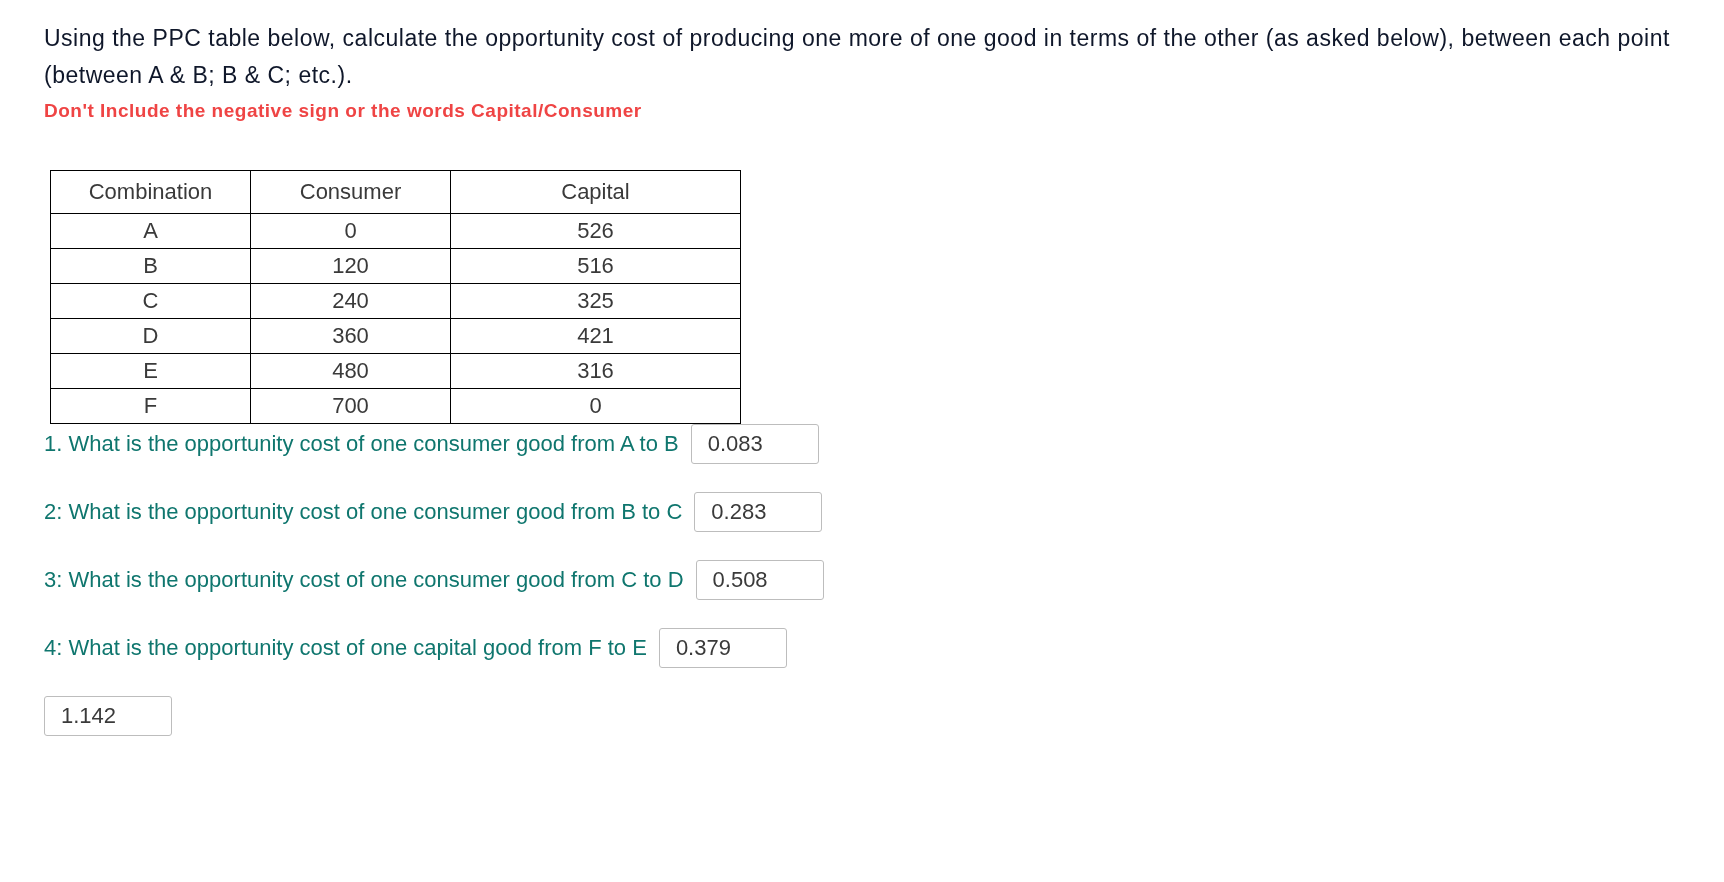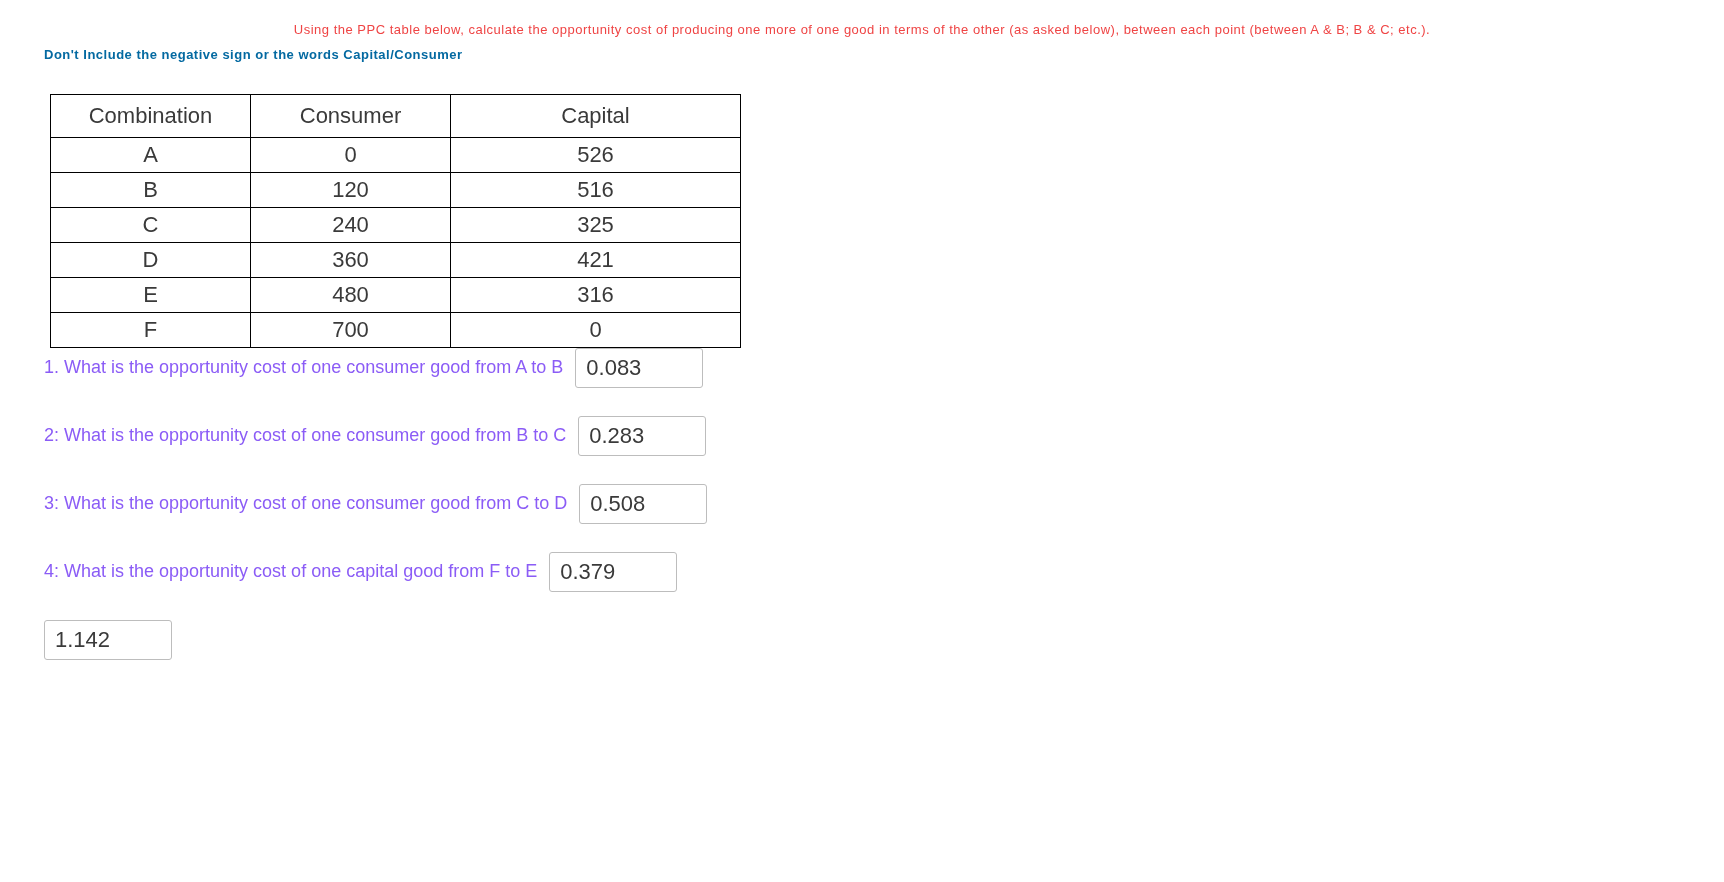--- a/index.html
+++ b/index.html
@@ -7,33 +7,32 @@
       padding: 0;
       box-sizing: border-box;
     }
     body {
       font-family: Arial, Helvetica, sans-serif;
       background: #ffffff;
       padding: 20px 44px;
       width: 1724px;
     }
     .instructions {
-      color: #ef4444;
-      font-size: 13px;
+      color: #0f172a;
+      font-size: 23px;
       line-height: 1.6;
       letter-spacing: 0.5px;
       margin-bottom: 6px;
-      text-align: center;
     }
     .warning {
-      color: #0369a1;
-      font-size: 13px;
+      color: #ef4444;
+      font-size: 19px;
       font-weight: bold;
       letter-spacing: 0.5px;
-      margin-bottom: 32px;
+      margin-bottom: 48px;
     }
     .ppc-table {
       border-collapse: collapse;
       margin-left: 6px;
     }
     .ppc-table th, .ppc-table td {
       border: 1.5px solid #000000;
       text-align: center;
       font-size: 22px;
       color: #3a3a3a;
@@ -54,30 +53,30 @@
     }
     .col-capital {
       width: 290px;
     }
     .question-row {
       display: flex;
       align-items: center;
       margin-bottom: 28px;
     }
     .question-text {
-      font-size: 18px;
-      color: #8b5cf6;
+      font-size: 22px;
+      color: #0f766e;
       margin-right: 12px;
     }
     .answer-input {
       border: 1px solid #bdbdbd;
       border-radius: 3px;
       font-size: 22px;
       color: #3a3a3a;
-      padding: 6px 10px;
+      padding: 6px 16px;
       width: 128px;
       font-family: Arial, Helvetica, sans-serif;
     }
     ol.questions {
       list-style: none;
       padding-left: 0;
     }
   </style>
 </head>
 <body>

